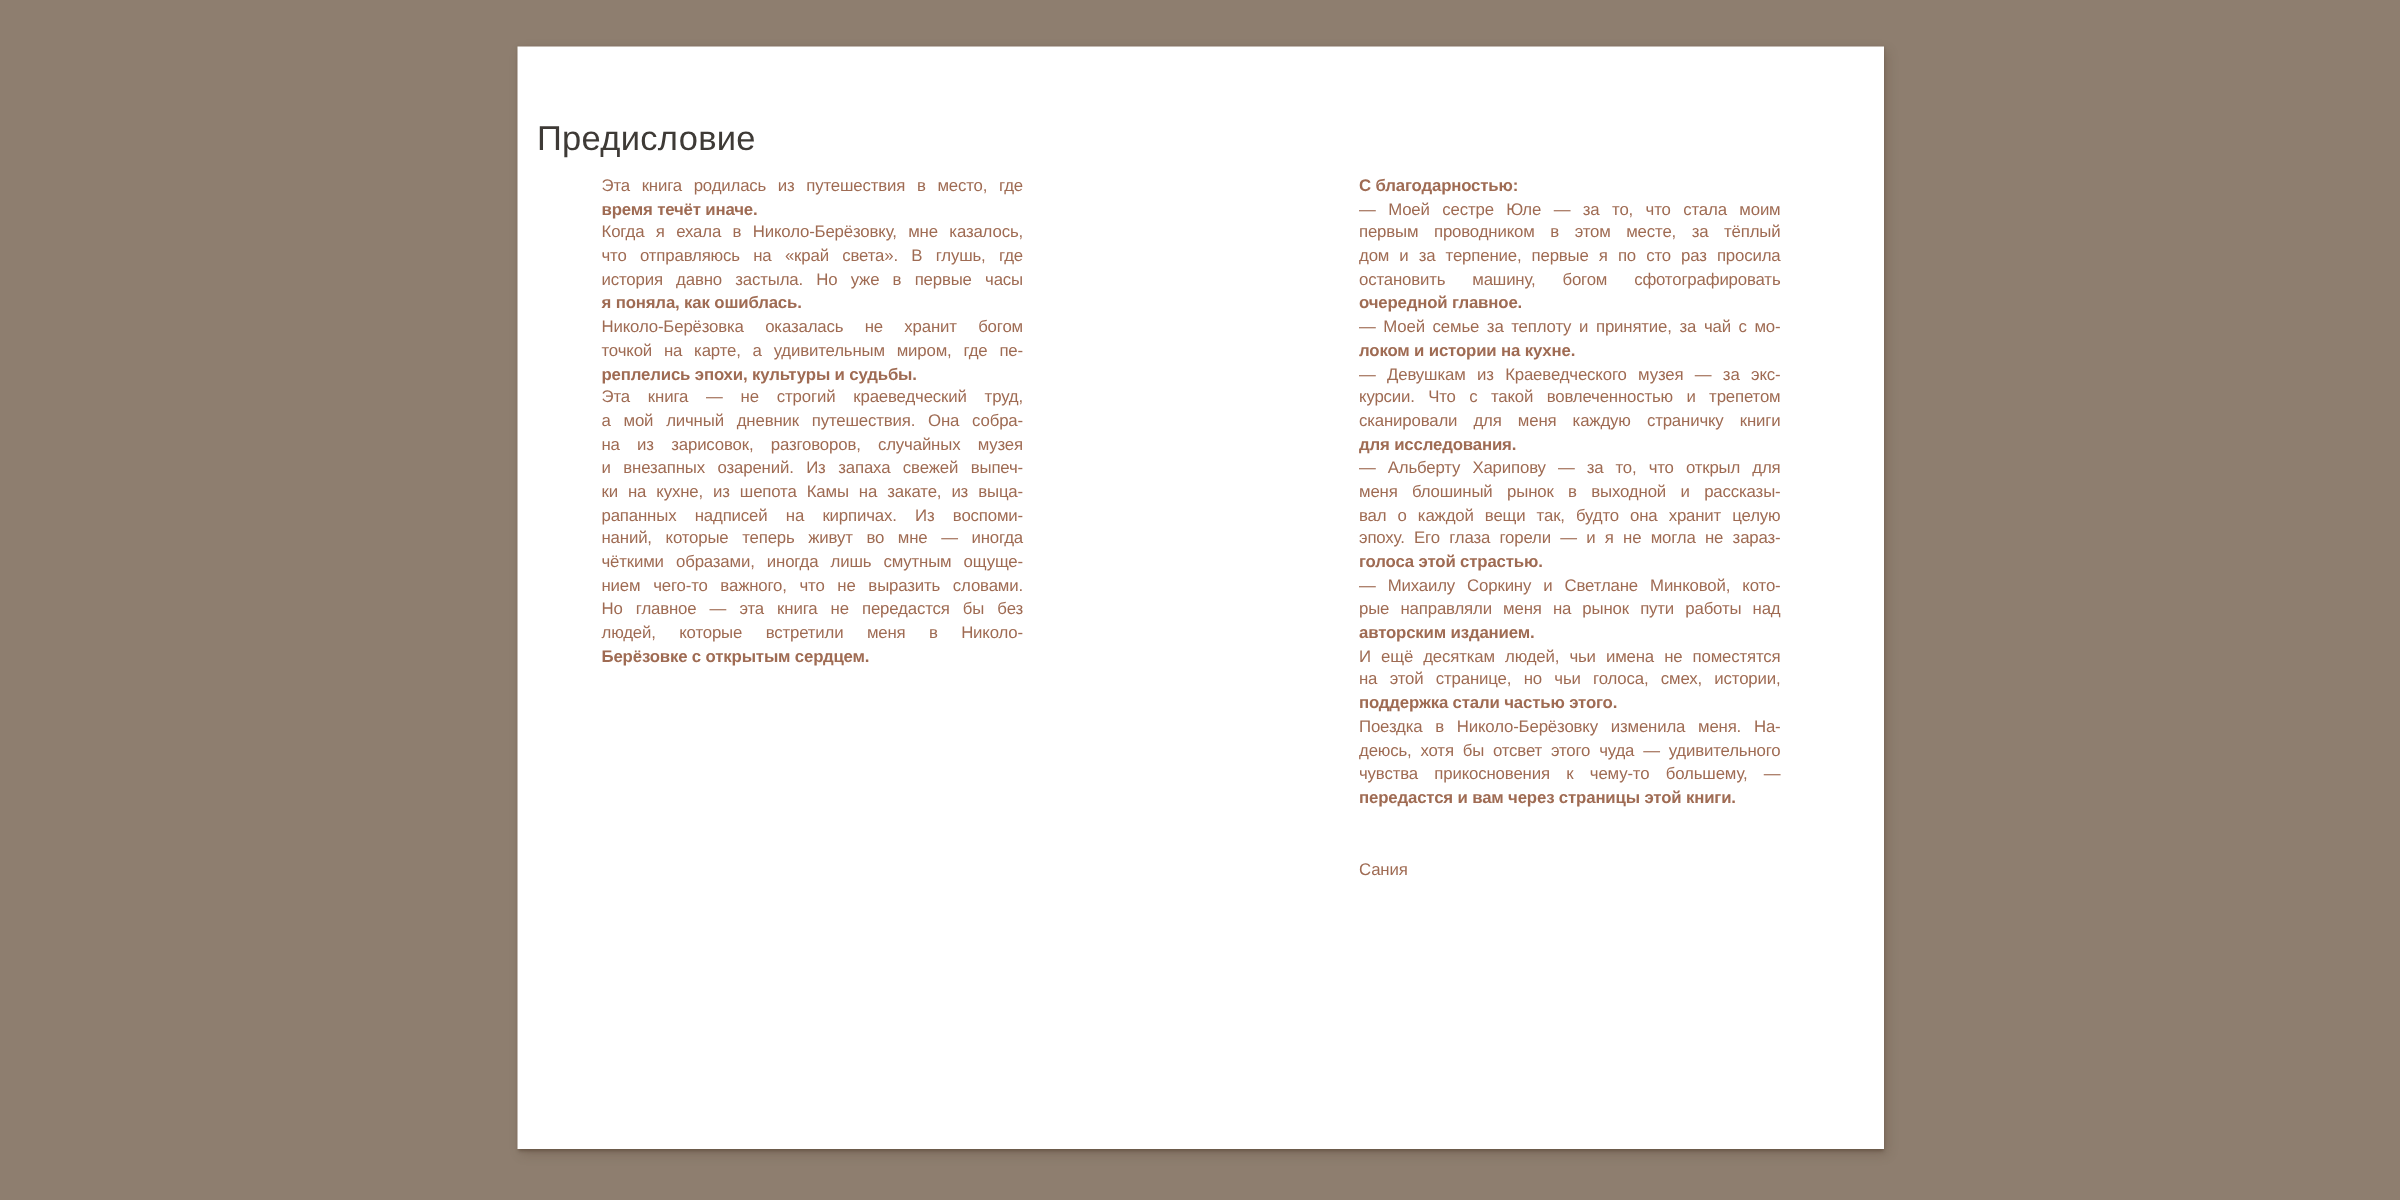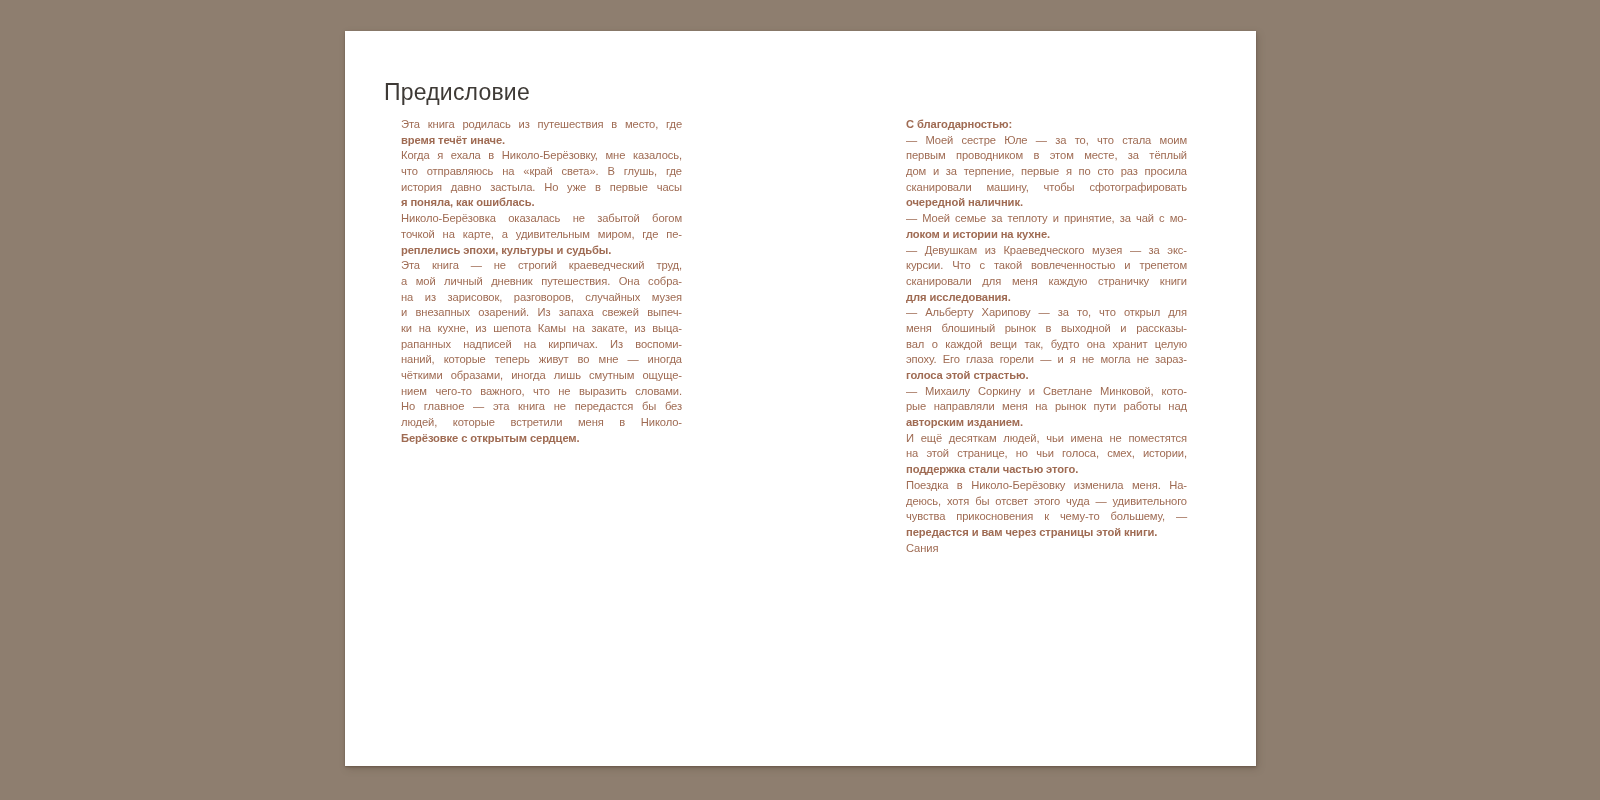--- a/index.html
+++ b/index.html
@@ -20,21 +20,21 @@
     position: absolute;
     left: 345px;
     top: 31px;
     width: 911px;
     height: 735px;
     background: var(--paper, #ffffff);
     box-shadow: 0 1px 2px rgba(84, 66, 50, 0.55), 2px 3px 7px rgba(84, 66, 50, 0.28);
   }
   .page-title {
     position: absolute;
-    left: 39px;
+    left: 13px;
     top: 48px;
     margin: 0;
     font-size: 23px;
     line-height: 1.15;
     font-weight: 400;
     letter-spacing: 0.2px;
     color: var(--title, #3e3a36);
   }
   .col {
     position: absolute;
@@ -52,21 +52,21 @@
     text-align-last: justify;
     height: 15.7px;
     overflow: visible;
   }
   .line.end {
     text-align-last: left;
     white-space: nowrap;
     font-weight: bold;
   }
   .signature {
-    margin-top: 0;
+    margin-top: 32px;
     font-size: 11.2px;
     line-height: 15.7px;
     letter-spacing: -0.1px;
     color: var(--body, #9f6b53);
     white-space: nowrap;
   }
 </style>
 </head>
 <body>
 
@@ -74,21 +74,21 @@
   <div class="paper">
     <h1 class="page-title">Предисловие</h1>
 
     <div class="col col-left">
         <div class="line">Эта книга родилась из путешествия в место, где</div>
         <div class="line end">время течёт иначе.</div>
         <div class="line">Когда я ехала в Николо-Берёзовку, мне казалось,</div>
         <div class="line">что отправляюсь на «край света». В глушь, где</div>
         <div class="line">история давно застыла. Но уже в первые часы</div>
         <div class="line end">я поняла, как ошиблась.</div>
-        <div class="line">Николо-Берёзовка оказалась не забытой богом</div>
+        <div class="line">Николо-Берёзовка оказалась не хранит богом</div>
         <div class="line">точкой на карте, а удивительным миром, где пе-</div>
         <div class="line end">реплелись эпохи, культуры и судьбы.</div>
         <div class="line">Эта книга — не строгий краеведческий труд,</div>
         <div class="line">а мой личный дневник путешествия. Она собра-</div>
         <div class="line">на из зарисовок, разговоров, случайных музея</div>
         <div class="line">и внезапных озарений. Из запаха свежей выпеч-</div>
         <div class="line">ки на кухне, из шепота Камы на закате, из выца-</div>
         <div class="line">рапанных надписей на кирпичах. Из воспоми-</div>
         <div class="line">наний, которые теперь живут во мне — иногда</div>
         <div class="line">чёткими образами, иногда лишь смутным ощуще-</div>
@@ -96,22 +96,22 @@
         <div class="line">Но главное — эта книга не передастся бы без</div>
         <div class="line">людей, которые встретили меня в Николо-</div>
         <div class="line end">Берёзовке с открытым сердцем.</div>
       </div>
 
     <div class="col col-right">
     <div class="line end">С благодарностью:</div>
         <div class="line">— Моей сестре Юле — за то, что стала моим</div>
         <div class="line">первым проводником в этом месте, за тёплый</div>
         <div class="line">дом и за терпение, первые я по сто раз просила</div>
-        <div class="line">сканировали машину, чтобы сфотографировать</div>
-        <div class="line end">очередной наличник.</div>
+        <div class="line">остановить машину, богом сфотографировать</div>
+        <div class="line end">очередной главное.</div>
         <div class="line">— Моей семье за теплоту и принятие, за чай с мо-</div>
         <div class="line end">локом и истории на кухне.</div>
         <div class="line">— Девушкам из Краеведческого музея — за экс-</div>
         <div class="line">курсии. Что с такой вовлеченностью и трепетом</div>
         <div class="line">сканировали для меня каждую страничку книги</div>
         <div class="line end">для исследования.</div>
         <div class="line">— Альберту Харипову — за то, что открыл для</div>
         <div class="line">меня блошиный рынок в выходной и рассказы-</div>
         <div class="line">вал о каждой вещи так, будто она хранит целую</div>
         <div class="line">эпоху. Его глаза горели — и я не могла не зараз-</div>

